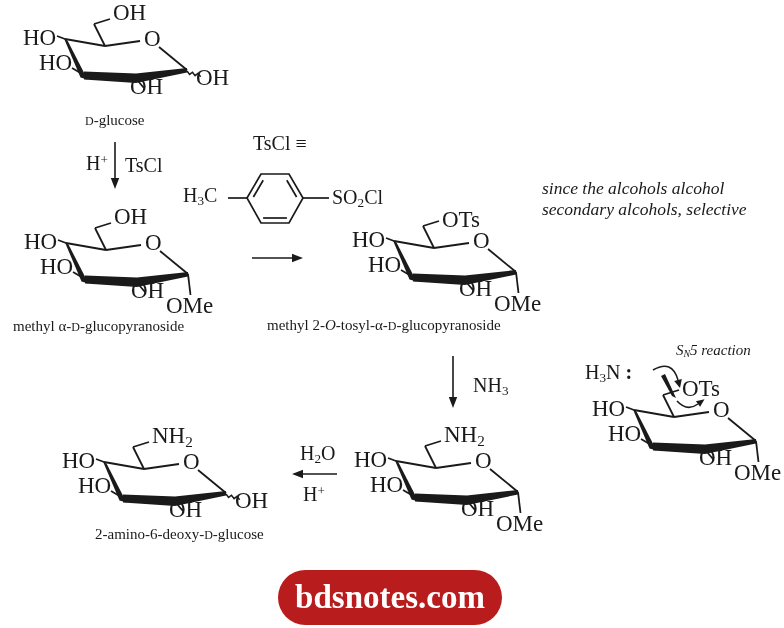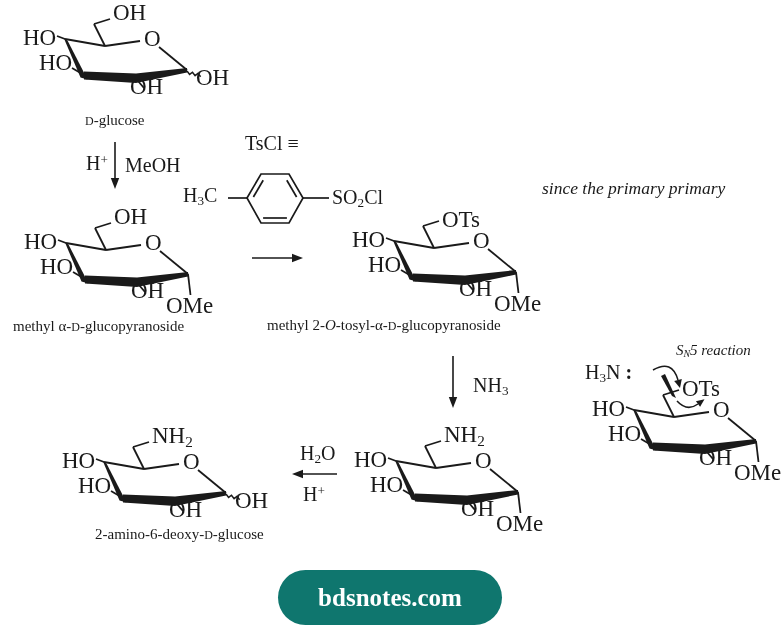--- a/index.html
+++ b/index.html
@@ -12,22 +12,22 @@
   .rg{font-size:20px}
   .nm{font-size:15px}
   .note{font-size:17.5px;font-style:italic;line-height:20.5px}
   .seg-sub{font-size:66%;position:relative;top:.25em}
   .seg-sup{font-size:66%;position:relative;top:-.42em}
   .seg-sc{font-size:80%}
   .seg-i{font-style:italic}
   .seg-isub{font-style:italic;font-size:66%;position:relative;top:.25em}
   .seg-b{font-weight:700}
   .site-btn{position:absolute;left:278px;top:570px;width:224px;height:55px;z-index:3;
-    border-radius:28px;background:#0f766e;color:#ffffff;display:flex;align-items:center;
-    justify-content:center;font-size:25px;font-weight:700;cursor:pointer;
+    border-radius:28px;background:#b91c1c;color:#ffffff;display:flex;align-items:center;
+    justify-content:center;font-size:33px;font-weight:700;cursor:pointer;
     font-family:"Liberation Serif",serif}
 </style>
 </head>
 <body>
 
 <svg class="bonds" width="784" height="628" viewBox="0 0 784 628">
   <defs>
     <g id="pyr" stroke="#1a1a1a" stroke-width="1.8" fill="none">
       <path d="M74,18 L90,13"></path>
       <path d="M85,40 L74,18"></path>
@@ -109,44 +109,45 @@
 
 <div class="lbl atom" style="left:113px;top:1px"><span>OH</span></div>
 <div class="lbl atom" style="left:23px;top:26px"><span>HO</span></div>
 <div class="lbl atom" style="left:39px;top:51px"><span>HO</span></div>
 <div class="lbl atom" style="left:144px;top:27px"><span>O</span></div>
 <div class="lbl atom" style="left:130px;top:75px"><span>OH</span></div>
 <div class="lbl atom" style="left:196px;top:66px"><span>OH</span></div>
 <div class="lbl nm" style="left:85px;top:113px"><span class="seg-sc">D</span><span>-glucose</span></div>
 
 <div class="lbl rg" style="left:86px;top:153px"><span>H</span><span class="seg-sup">+</span></div>
-<div class="lbl rg" style="left:125px;top:155px"><span>MeOH</span></div>
+<div class="lbl rg" style="left:125px;top:155px"><span>TsCl</span></div>
 
-<div class="lbl rg" style="left:245px;top:133px"><span>TsCl ≡</span></div>
+<div class="lbl rg" style="left:253px;top:133px"><span>TsCl ≡</span></div>
 <div class="lbl rg" style="left:183px;top:185px"><span>H</span><span class="seg-sub">3</span><span>C</span></div>
 <div class="lbl rg" style="left:332px;top:187px"><span>SO</span><span class="seg-sub">2</span><span>Cl</span></div>
 
 <div class="lbl atom" style="left:114px;top:205px"><span>OH</span></div>
 <div class="lbl atom" style="left:24px;top:230px"><span>HO</span></div>
 <div class="lbl atom" style="left:40px;top:255px"><span>HO</span></div>
 <div class="lbl atom" style="left:145px;top:231px"><span>O</span></div>
 <div class="lbl atom" style="left:131px;top:279px"><span>OH</span></div>
 <div class="lbl atom" style="left:166px;top:294px"><span>OMe</span></div>
 <div class="lbl nm" style="left:13px;top:319px"><span>methyl α-</span><span class="seg-sc">D</span><span>-glucopyranoside</span></div>
 
 <div class="lbl atom" style="left:442px;top:208px"><span>OTs</span></div>
 <div class="lbl atom" style="left:352px;top:228px"><span>HO</span></div>
 <div class="lbl atom" style="left:368px;top:253px"><span>HO</span></div>
 <div class="lbl atom" style="left:473px;top:229px"><span>O</span></div>
 <div class="lbl atom" style="left:459px;top:277px"><span>OH</span></div>
 <div class="lbl atom" style="left:494px;top:292px"><span>OMe</span></div>
 <div class="lbl nm" style="left:267px;top:318px"><span>methyl 2-</span><span class="seg-i">O</span><span>-tosyl-α-</span><span class="seg-sc">D</span><span>-glucopyranoside</span></div>
 
 <div class="lbl note" style="left:542px;top:178px">
-  <div>since the primary primary</div>
+  <div>since the alcohols alcohol</div>
+  <div>secondary alcohols, selective</div>
 </div>
 
 <div class="lbl rg" style="left:473px;top:375px"><span>NH</span><span class="seg-sub">3</span></div>
 <div class="lbl rg" style="left:300px;top:443px"><span>H</span><span class="seg-sub">2</span><span>O</span></div>
 <div class="lbl rg" style="left:303px;top:484px"><span>H</span><span class="seg-sup">+</span></div>
 
 <div class="lbl nm" style="left:676px;top:343px"><span class="seg-i">S</span><span class="seg-isub">N</span><span class="seg-i">5 reaction</span></div>
 <div class="lbl rg" style="left:585px;top:362px"><span>H</span><span class="seg-sub">3</span><span>N</span><span class="seg-b"> :</span></div>
 <div class="lbl atom" style="left:682px;top:377px"><span>OTs</span></div>
 <div class="lbl atom" style="left:592px;top:397px"><span>HO</span></div>

